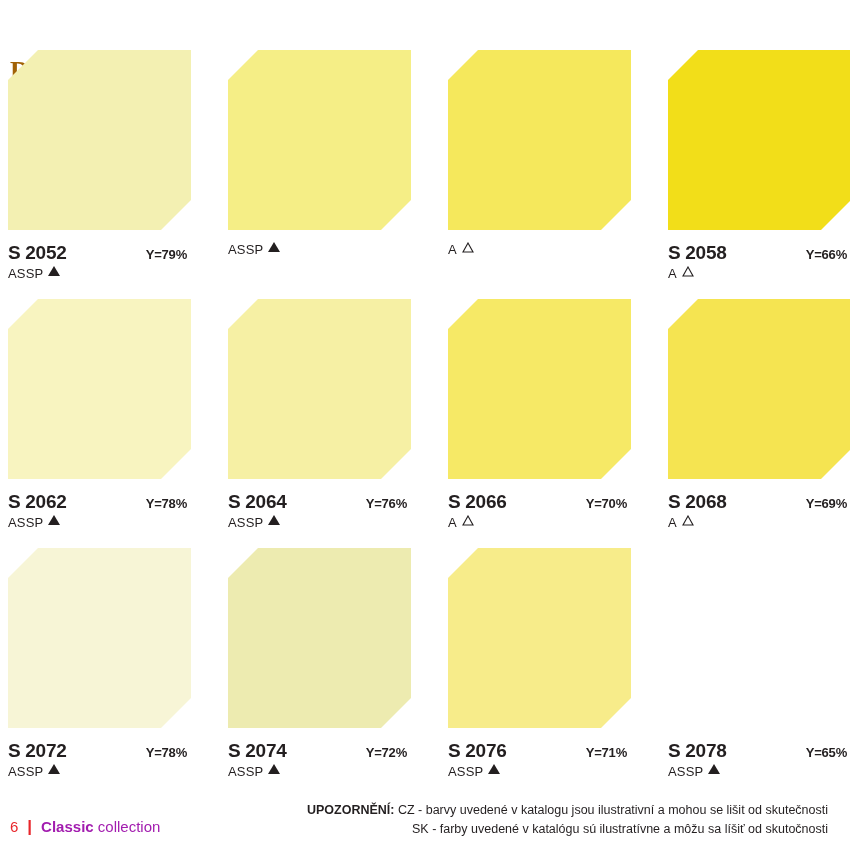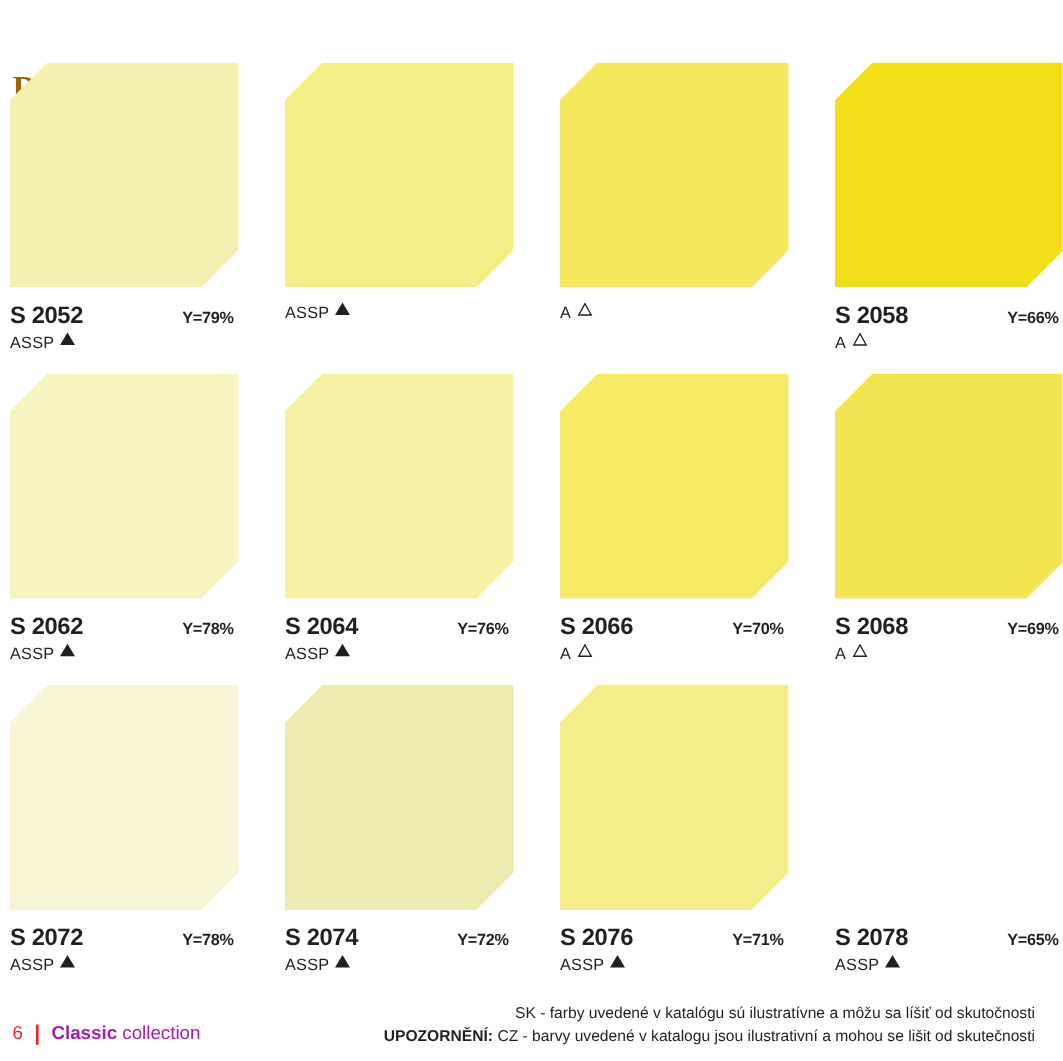--- a/index.html
+++ b/index.html
@@ -335,16 +335,16 @@
     </div>
   </div>
 
 <div class="footer">
   <div class="footer-left">
     <span class="page-number">6</span>
     <span class="page-sep">|</span>
     <span class="collection-label"><b>Classic</b><span> collection</span></span>
   </div>
   <div class="footer-right">
+    <div><span class="lead">UPOZORNĚNÍ:</span> <span>CZ - barvy uvedené v katalogu jsou ilustrativní a mohou se lišit od skutečnosti</span></div>
     <div><span>SK - farby uvedené v katalógu sú ilustratívne a môžu sa líšiť od skutočnosti</span></div>
-    <div><span class="lead">UPOZORNĚNÍ:</span> <span>CZ - barvy uvedené v katalogu jsou ilustrativní a mohou se lišit od skutečnosti</span></div>
   </div>
 </div>
 
 </body></html>

